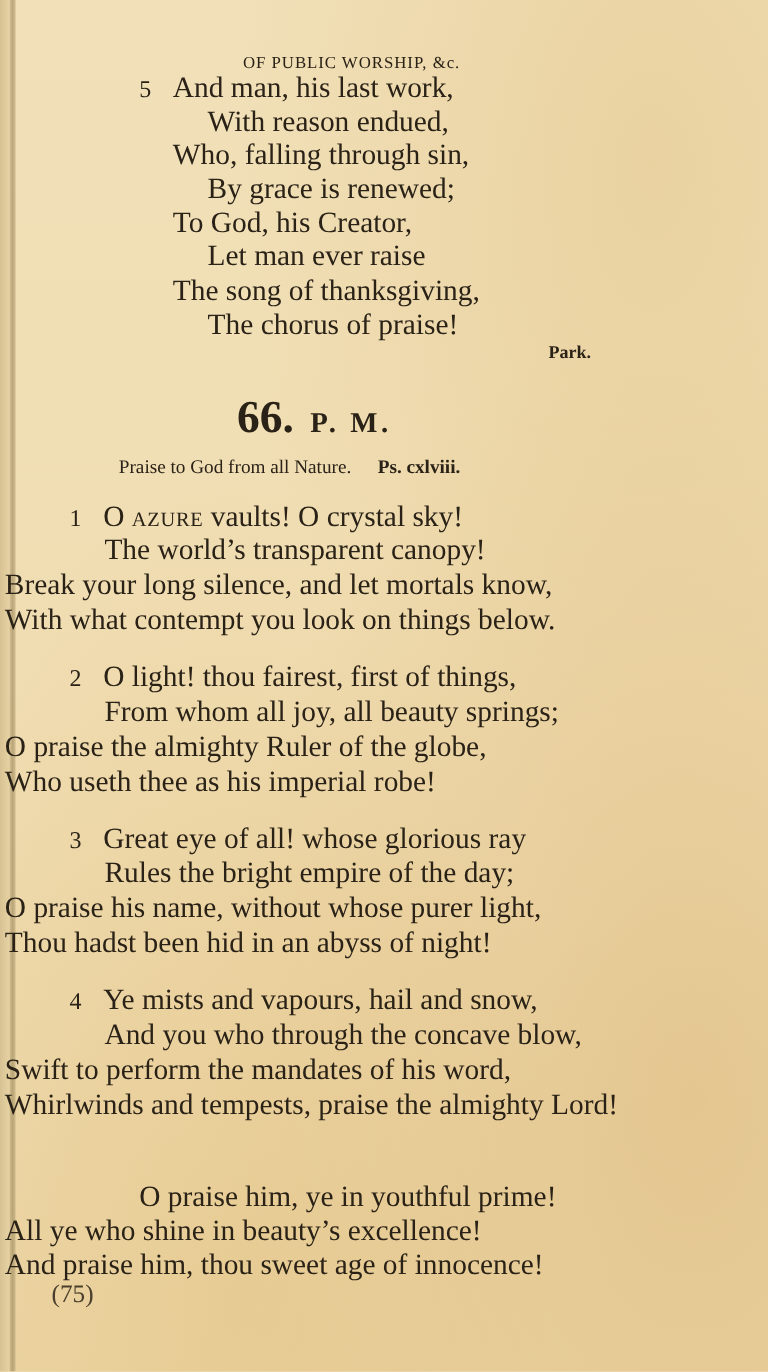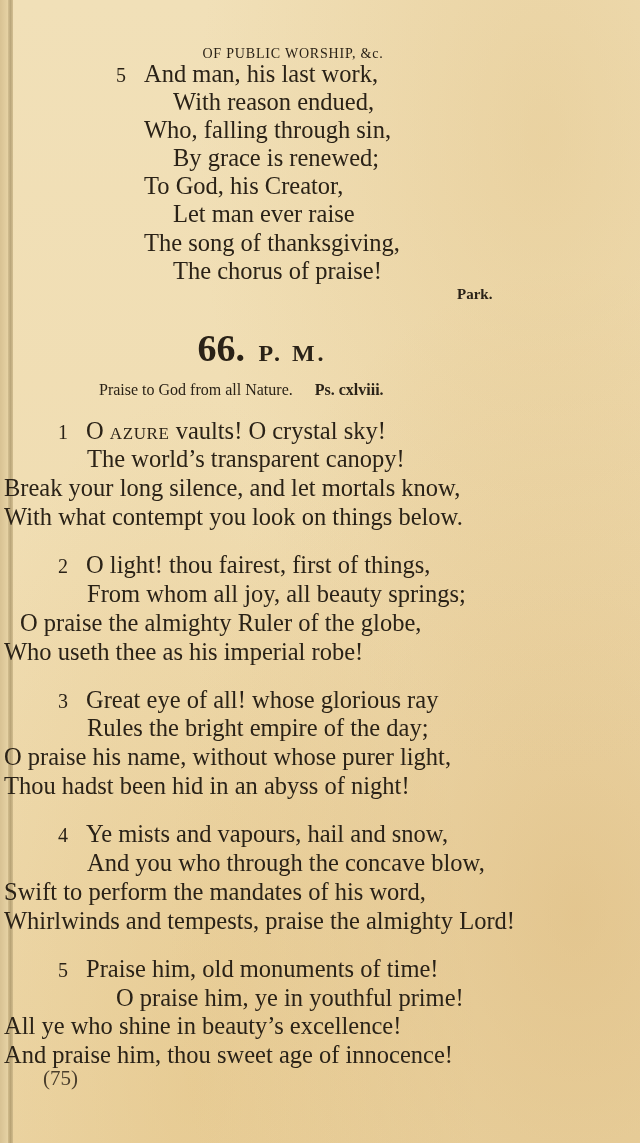--- a/index.html
+++ b/index.html
@@ -147,38 +147,35 @@
     <span>vaults! O crystal sky!</span>
   </div>
   <div class="line" style="left:87px; top:445px;">The world’s transparent canopy!</div>
   <div class="line" style="left:4px; top:474px;">Break your long silence, and let mortals know,</div>
   <div class="line" style="left:4px; top:503px;">With what contempt you look on things below.</div>
 
   <div class="line" style="left:58px; top:551px;">
     <span class="vnum">2</span><span>O light! thou fairest, first of things,</span>
   </div>
   <div class="line" style="left:87px; top:580px;">From whom all joy, all beauty springs;</div>
-  <div class="line" style="left:20px; top:609px;">O praise the almighty Ruler of the globe,</div>
+  <div class="line" style="left:4px; top:609px;">O praise the almighty Ruler of the globe,</div>
   <div class="line" style="left:4px; top:638px;">Who useth thee as his imperial robe!</div>
 
   <div class="line" style="left:58px; top:686px;">
     <span class="vnum">3</span><span>Great eye of all! whose glorious ray</span>
   </div>
   <div class="line" style="left:87px; top:714px;">Rules the bright empire of the day;</div>
   <div class="line" style="left:4px; top:743px;">O praise his name, without whose purer light,</div>
   <div class="line" style="left:4px; top:772px;">Thou hadst been hid in an abyss of night!</div>
 
   <div class="line" style="left:58px; top:820px;">
     <span class="vnum">4</span><span>Ye mists and vapours, hail and snow,</span>
   </div>
   <div class="line" style="left:87px; top:849px;">And you who through the concave blow,</div>
   <div class="line" style="left:4px; top:878px;">Swift to perform the mandates of his word,</div>
   <div class="line" style="left:4px; top:907px;">Whirlwinds and tempests, praise the almighty Lord!</div>
 
-  <div class="line" style="left:58px; top:955px;">
-    <span class="vnum">5</span><span>Praise him, old monuments of time!</span>
-  </div>
   <div class="line" style="left:87px; top:984px;margin-left:29px;">O praise him, ye in youthful prime!</div>
   <div class="line" style="left:4px; top:1012px;">All ye who shine in beauty’s excellence!</div>
   <div class="line" style="left:4px; top:1041px;">And praise him, thou sweet age of innocence!</div>
 
   <div class="page-number">(75)</div>
 </div>
 
 </body></html>

